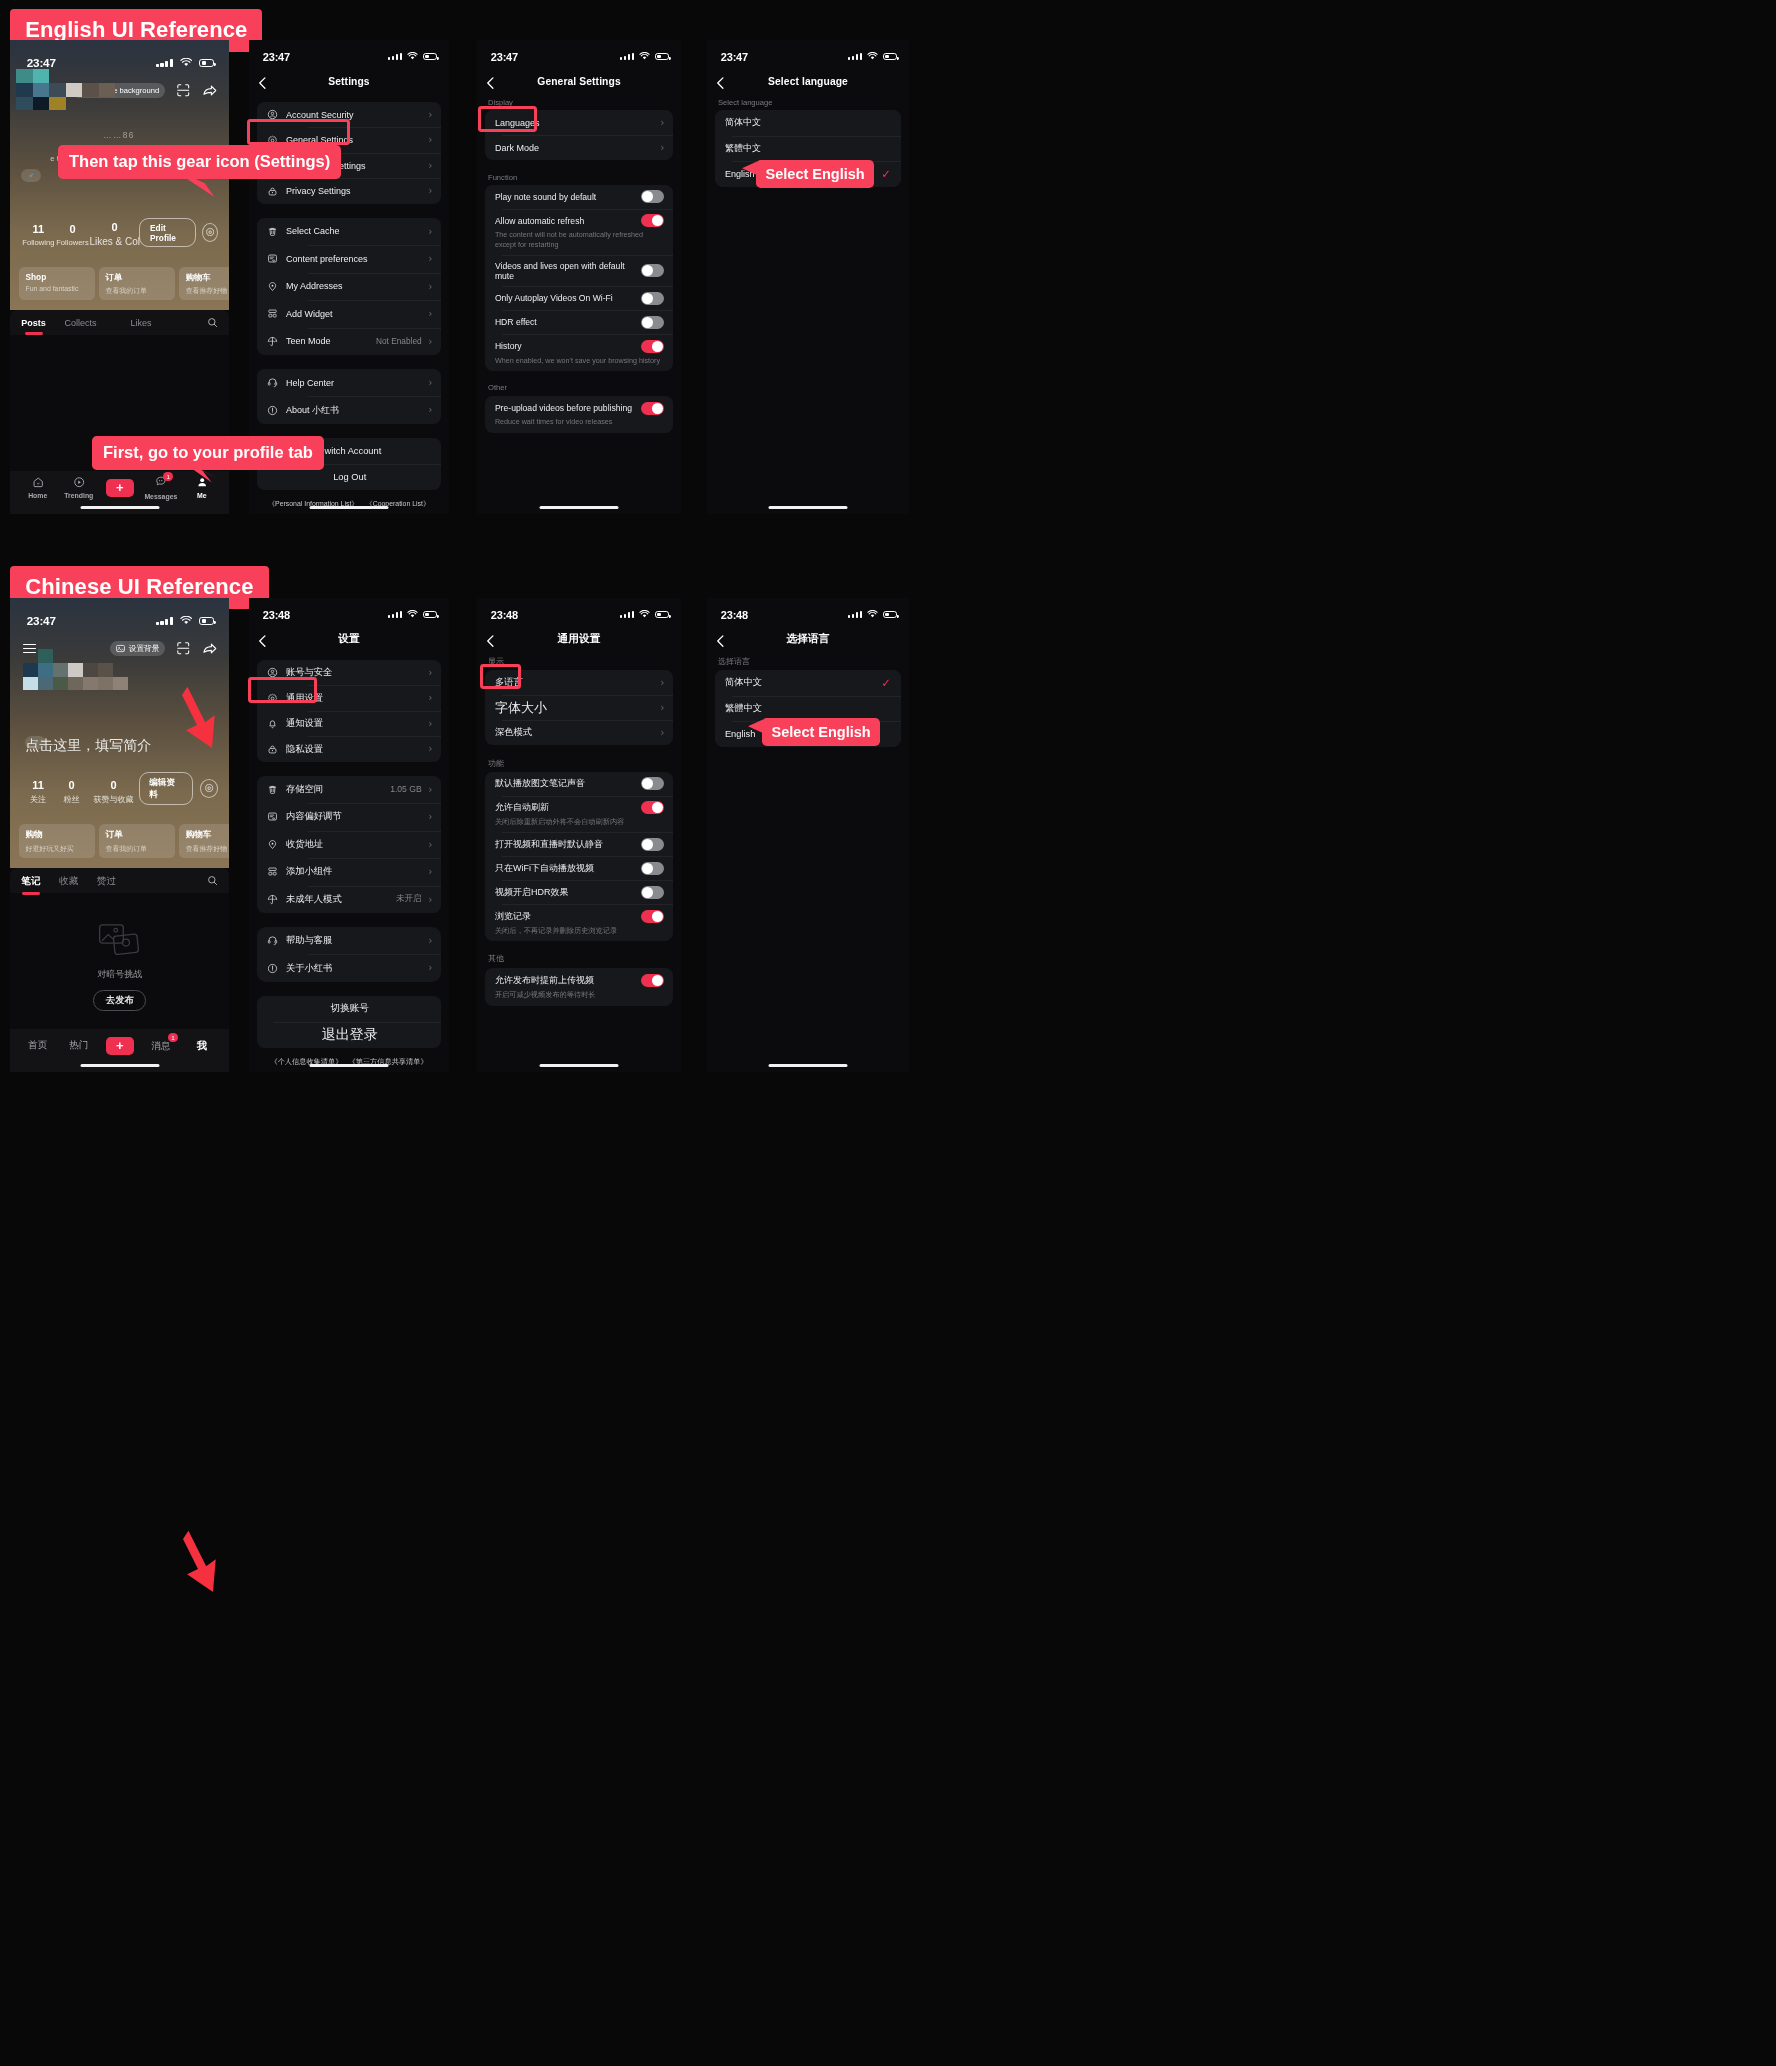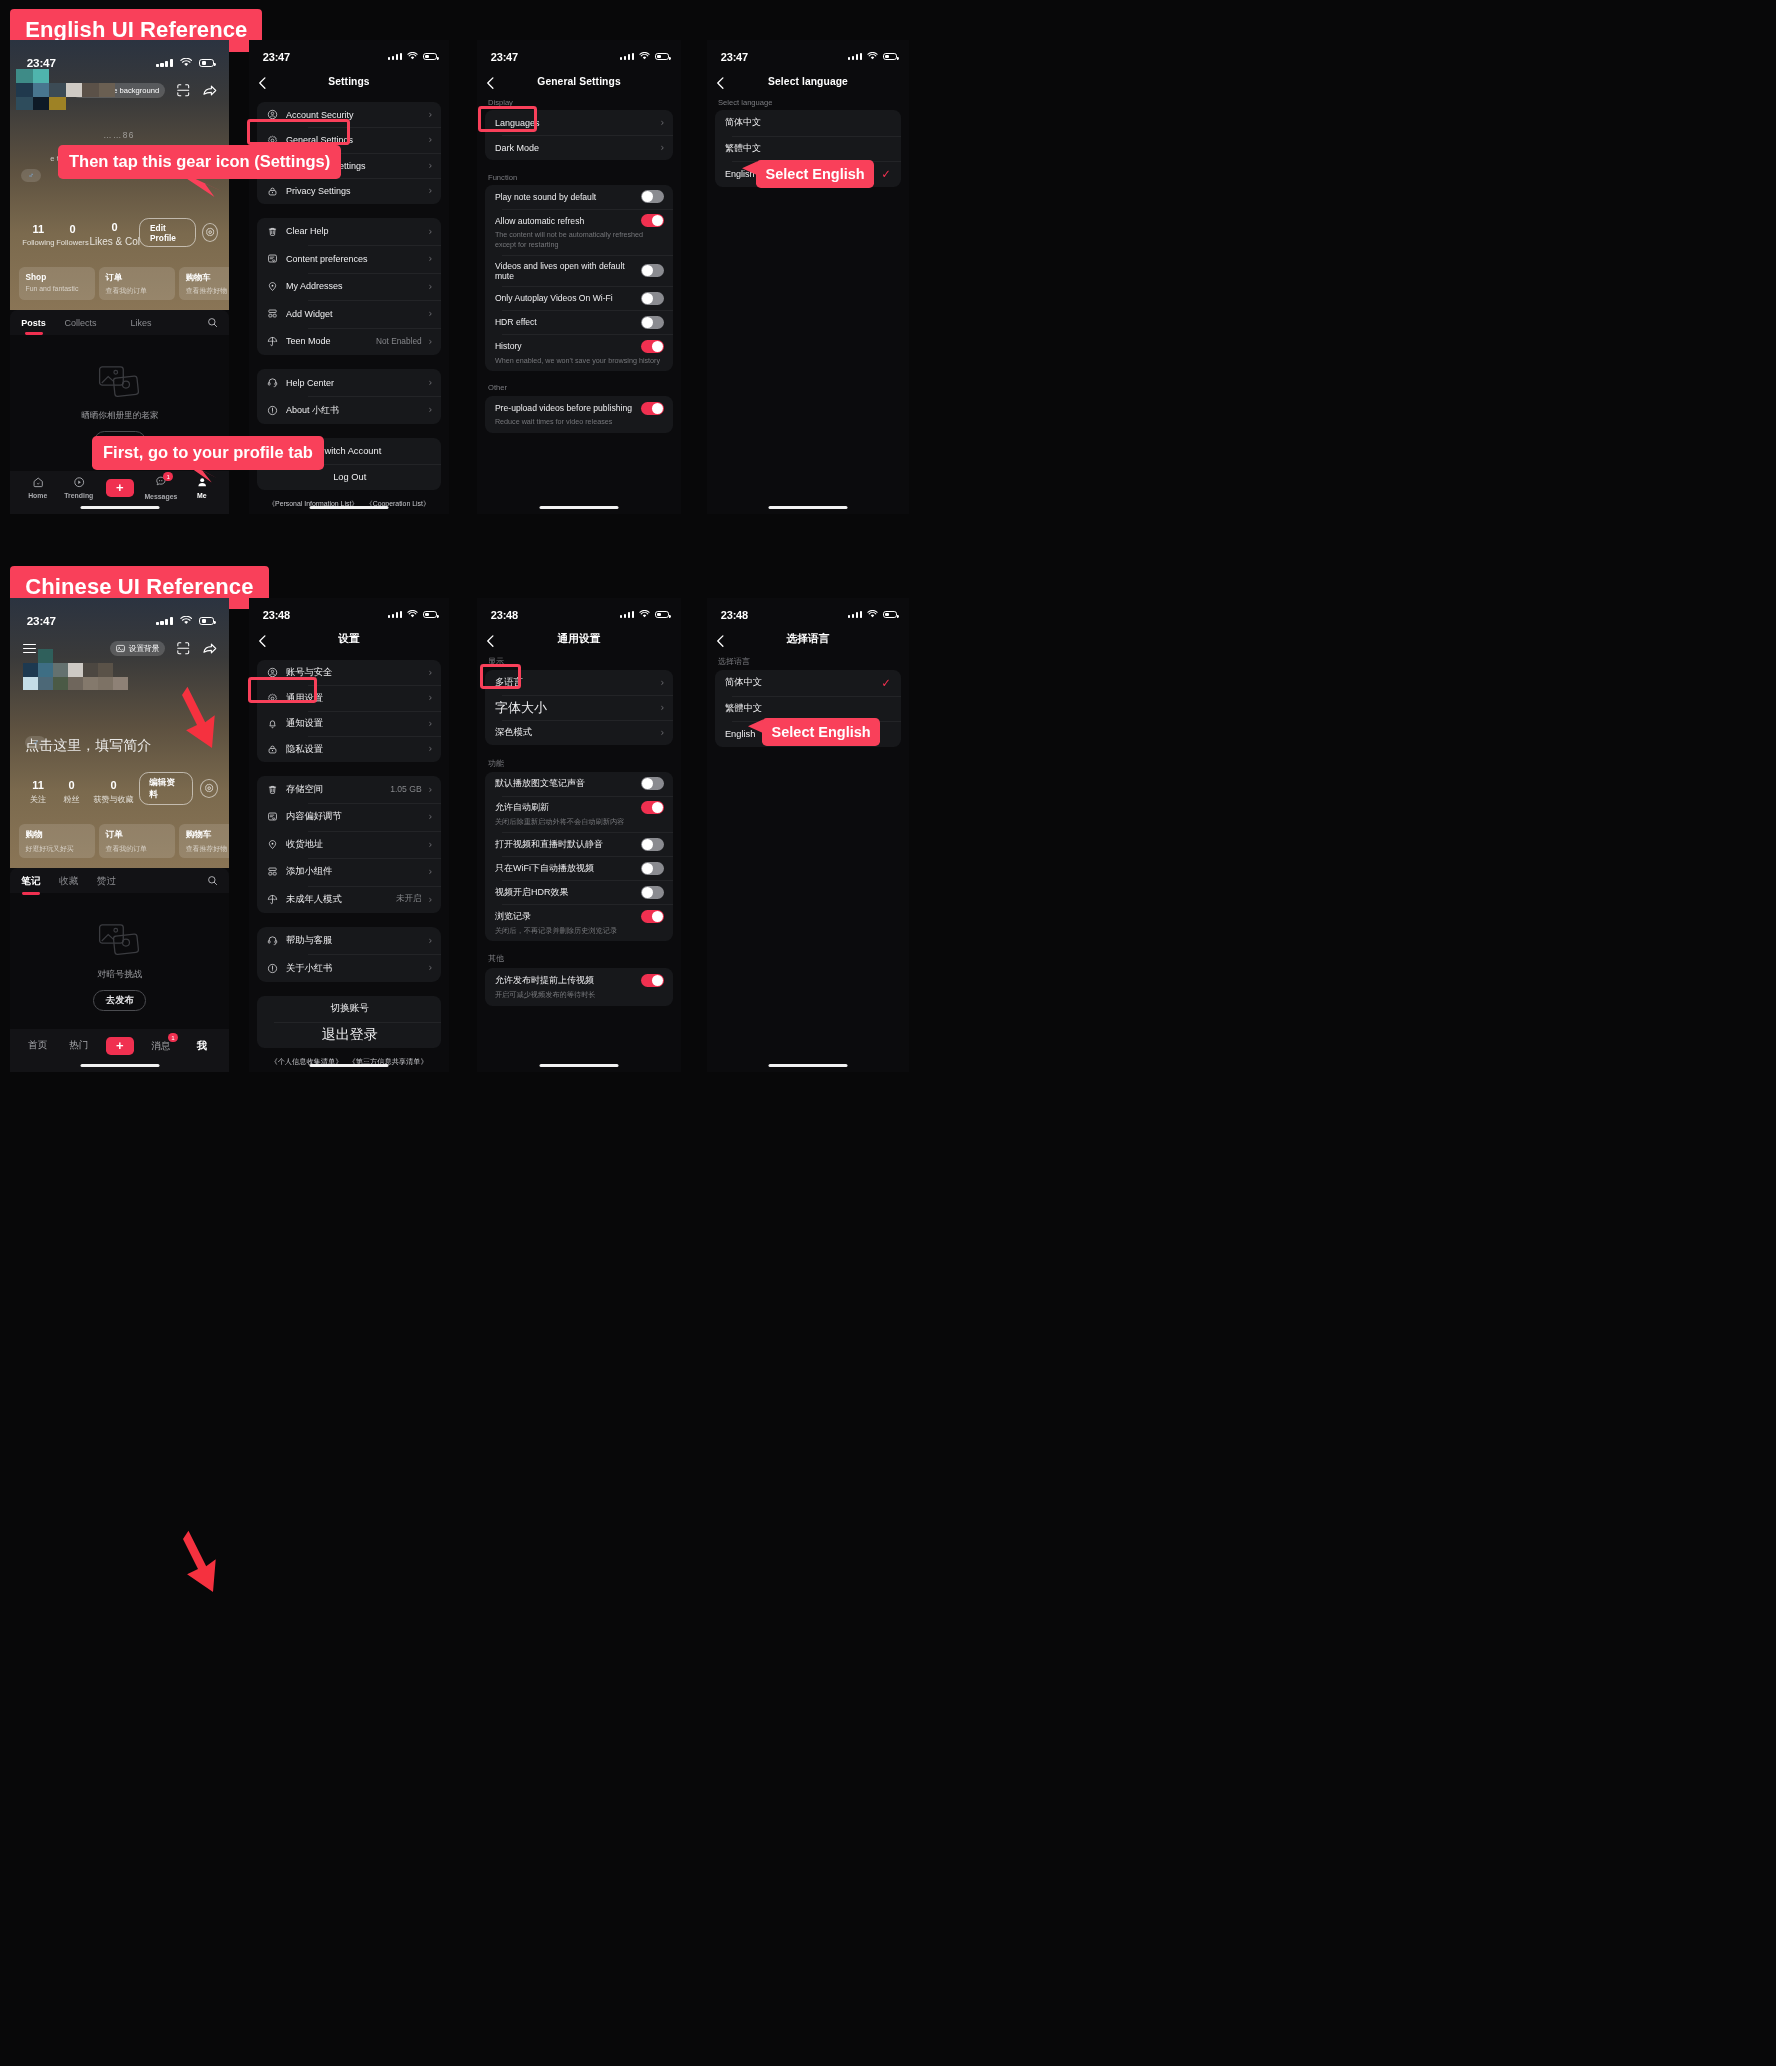--- a/index.html
+++ b/index.html
@@ -380,31 +380,20 @@
       <span class="tab" style="font-size:9px;margin-right:34px">Collects</span>
       <span class="tab" style="font-size:9px">Likes</span>
       <span class="tab-search">
         <svg width="11" height="11" viewBox="0 0 24 24">
             <circle cx="10.5" cy="10.5" r="7" stroke="#c9cace" stroke-width="1.8" fill="none"></circle>
             <path d="M15.8 15.8 21 21" stroke="#c9cace" stroke-width="1.8" stroke-linecap="round"></path>
           </svg>
       </span>
     </div>
 
-    <div class="empty-state" style="padding-top:30px">
-      <svg width="43" height="36" viewBox="0 0 80 66">
-        <rect x="3" y="3" width="44" height="34" rx="5" stroke="#3b3c40" stroke-width="2.4" fill="none"></rect>
-        <circle cx="33" cy="13" r="3.4" stroke="#3b3c40" stroke-width="2.2" fill="none"></circle>
-        <path d="M7 33 19 21l11 10" stroke="#3b3c40" stroke-width="2.2" fill="none"></path>
-        <rect x="30" y="22" width="44" height="34" rx="5" stroke="#3b3c40" stroke-width="2.4" fill="none" transform="rotate(-6 52 39)"></rect>
-        <circle cx="52" cy="36" r="6.5" stroke="#3b3c40" stroke-width="2.2" fill="none"></circle>
-      </svg>
-      <div class="cap" style="font-size:8.6px;margin-top:8.3px">晒晒你相册里的老家</div>
-      <div class="go" style="font-size:9px;padding:3.4px 11.7px;margin-top:9px;border-radius:10.3px">去发布</div>
-    </div>
 
     <div class="bottomnav" style="height:43px;padding:0 6.9px 9.6px 6.9px">
       <span class="bn-item">
         <svg width="12.4" height="12.4" viewBox="0 0 24 24">
             <path d="M4 10.5 12 4l8 6.5V19a1.6 1.6 0 0 1-1.6 1.6H5.6A1.6 1.6 0 0 1 4 19Z" stroke="currentColor" stroke-width="1.8" fill="none" stroke-linejoin="round"></path>
             <path d="M10 14.5a2.4 2.4 0 0 0 4 0" stroke="currentColor" stroke-width="1.6" fill="none" stroke-linecap="round"></path>
           </svg>
         <span class="bl" style="font-size:6.9px">Home</span>
       </span>
       <span class="bn-item">
@@ -524,21 +513,21 @@
 
     <div class="card" style="margin:0 8.3px 13.8px 8.3px;border-radius:7.6px">
       <div class="row" style="min-height:27.5px;padding:0 8.3px 0 9.6px">
         <span class="row-ic" style="width:19px;flex:0 0 19px">
             <svg width="11" height="11" viewBox="0 0 24 24">
               <path d="M5 6.8h14M9.4 6.8V5.2h5.2v1.6" stroke="currentColor" stroke-width="1.6" fill="none" stroke-linecap="round"></path>
               <path d="M6.6 6.8h10.8l-.9 12.2a1.6 1.6 0 0 1-1.6 1.4H9.1a1.6 1.6 0 0 1-1.6-1.4Z" stroke="currentColor" stroke-width="1.6" fill="none" stroke-linejoin="round"></path>
               <path d="M10.2 10.6v6M13.8 10.6v6" stroke="currentColor" stroke-width="1.4" stroke-linecap="round"></path>
             </svg>
           </span>
-        <span class="row-label" style="font-size:9px">Clear Help</span>
+        <span class="row-label" style="font-size:9px">Select Cache</span>
         <span class="row-value" style="font-size:8.3px"></span>
         <span class="chev" style="font-size:9.6px">›</span>
       </div>
       <div class="row" style="min-height:27.5px;padding:0 8.3px 0 9.6px">
         <span class="row-ic" style="width:19px;flex:0 0 19px">
             <svg width="11" height="11" viewBox="0 0 24 24">
               <rect x="3.4" y="4.4" width="17.2" height="15.2" rx="3" stroke="currentColor" stroke-width="1.6" fill="none"></rect>
               <path d="M7 9h8M7 12.5h5" stroke="currentColor" stroke-width="1.5" stroke-linecap="round"></path>
               <path d="M14.6 15.4c.8-.9 2.3-.5 2.3.7 0 1-1.2 1.8-2.3 2.6-1.1-.8-2.3-1.6-2.3-2.6 0-1.2 1.5-1.6 2.3-.7Z" stroke="currentColor" stroke-width="1.3" fill="none"></path>
             </svg>

